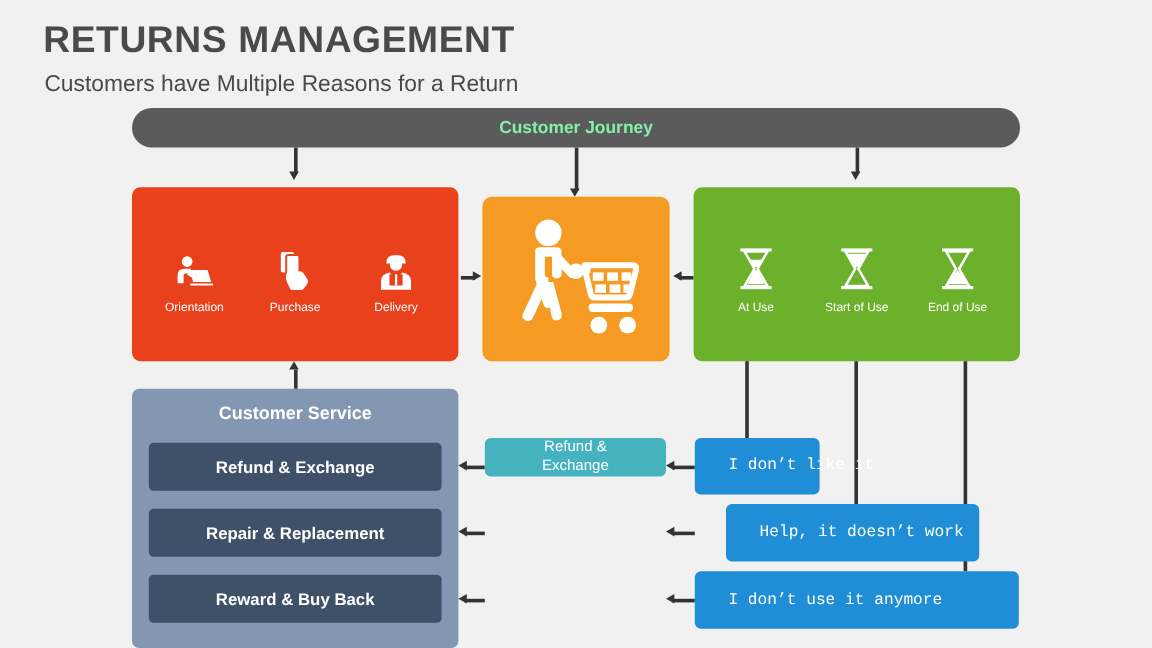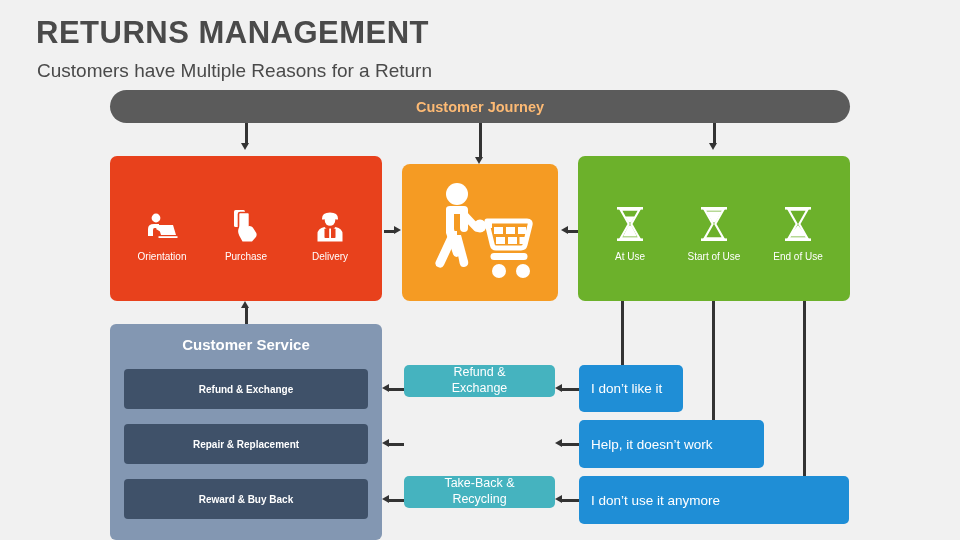--- a/index.html
+++ b/index.html
@@ -24,21 +24,21 @@
   .subtitle {
     position: absolute; left: 37px; top: 60px;
     font-size: 19px; font-weight: normal; color: #4a4a4a;
     white-space: nowrap;
   }
 
   
   .band {
     position: absolute;
     display: flex; align-items: center; justify-content: center;
-    color: #fdba74; font-weight: bold;
+    color: #86efac; font-weight: bold;
     border-radius: 18px;
   }
   .journey-bar {
     left: 110px; top: 90px; width: 740px; height: 33px;
     background: #5b5b5b; border-radius: 17px;
     font-size: 14.5px;
   }
 
   .panel { position: absolute; border-radius: 7px; }
 
@@ -70,21 +70,21 @@
     background: #8397b2; border-radius: 6px;
   }
   .cs-title {
     position: absolute; left: 0; right: 0; top: 12px;
     text-align: center; color: #fff; font-size: 15px; font-weight: bold;
   }
   .cs-item {
     position: absolute; left: 14px; width: 244px; height: 40px;
     background: #3f5169; border-radius: 4px;
     display: flex; align-items: center; justify-content: center;
-    color: #fff; font-size: 10px; font-weight: bold;
+    color: #fff; font-size: 14px; font-weight: bold;
     white-space: nowrap;
   }
   .cs-item.i0 { top: 45px; }
   .cs-item.i1 { top: 100px; }
   .cs-item.i2 { top: 155px; }
 
   
   .teal {
     position: absolute; left: 404px; width: 151px; height: 32px;
     background: #45b3bf; border-radius: 5px;
@@ -94,24 +94,24 @@
   }
   .teal.t0 { top: 365px; }
   .teal.t1 { top: 420px; }
   .teal.t2 { top: 476px; }
 
   
   .blue {
     position: absolute; background: #1f8ed6; border-radius: 5px;
     display: flex; align-items: center;
     color: #fff; font-size: 13.5px; font-weight: normal;
-    padding-left: 12px; white-space: nowrap;
+    padding-left: 28px; white-space: nowrap; font-family: Liberation Mono, monospace;
   }
   .blue.b0 { left: 579px; top: 365px; width: 104px; height: 47px; }
-  .blue.b1 { left: 579px; top: 420px; width: 185px; height: 48px; }
+  .blue.b1 { left: 605px; top: 420px; width: 211px; height: 48px; }
   .blue.b2 { left: 579px; top: 476px; width: 270px; height: 48px; text-align: center; }
 
   
   .vline { position: absolute; width: 2.5px; background: #333; }
   .hline { position: absolute; height: 2.5px; background: #333; }
   .arrow-d, .arrow-u, .arrow-l, .arrow-r {
     position: absolute; width: 0; height: 0;
   }
   .arrow-d { border-left: 4.5px solid transparent; border-right: 4.5px solid transparent; border-top: 7px solid #333; }
   .arrow-u { border-left: 4.5px solid transparent; border-right: 4.5px solid transparent; border-bottom: 7px solid #333; }
@@ -279,26 +279,20 @@
 
   <div class="hline" style="left:387px; top:499px; width:17px;"></div>
   <div class="arrow-l" style="left:382px; top:495px;"></div>
 
   <div class="teal t0">
     <span>
       <span>Refund &amp;</span><br>
       <span>Exchange</span>
     </span>
   </div>
-  <div class="teal t2">
-    <span>
-      <span>Take-Back &amp;</span><br>
-      <span>Recycling</span>
-    </span>
-  </div>
 
   <div class="hline" style="left:560px; top:388px; width:19px;"></div>
   <div class="arrow-l" style="left:555px; top:384px;"></div>
 
   <div class="hline" style="left:560px; top:443px; width:19px;"></div>
   <div class="arrow-l" style="left:555px; top:439px;"></div>
 
   <div class="hline" style="left:560px; top:499px; width:19px;"></div>
   <div class="arrow-l" style="left:555px; top:495px;"></div>
 

